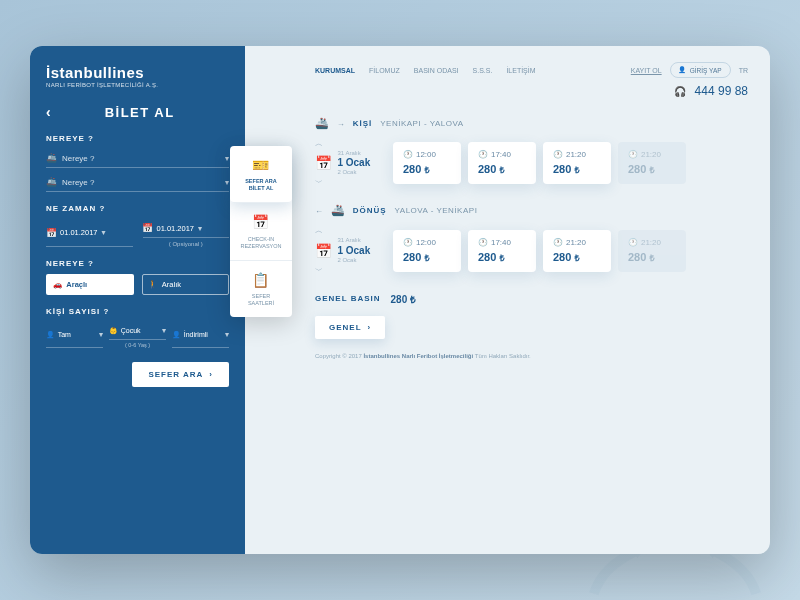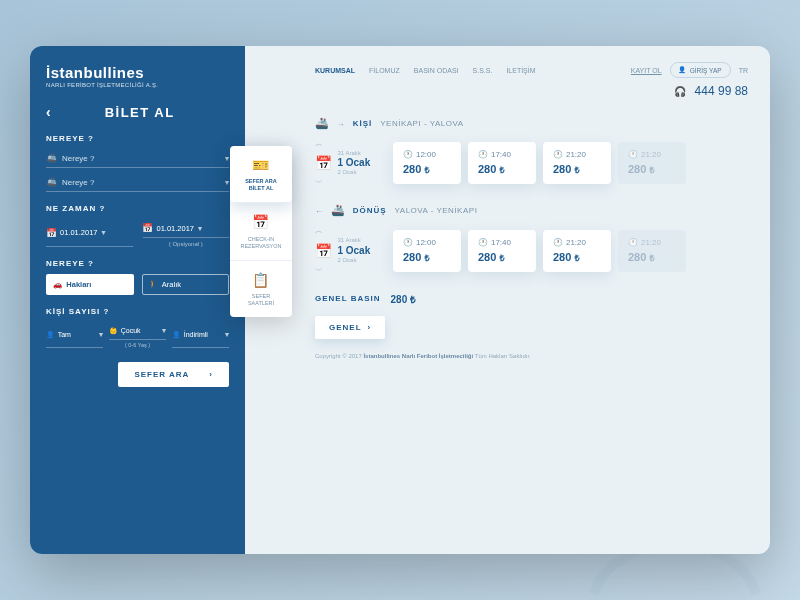--- a/index.html
+++ b/index.html
@@ -21,21 +21,21 @@
 .section { margin-bottom: 12px; }
 .date-row { display: flex; gap: 10px; }
 .date-field { flex: 1; display: flex; align-items: center; gap: 4px; border-bottom: 1px solid rgba(255,255,255,0.3); padding: 4px 0; font-size: 7.5px; }
 .opt-label { font-size: 6px; opacity: 0.6; text-align: center; margin-top: 3px; }
 .chip-row { display: flex; gap: 8px; }
 .chip { flex: 1; border: 1px solid rgba(255,255,255,0.6); padding: 5px 6px; border-radius: 2px; font-size: 7.5px; display: flex; align-items: center; gap: 4px; cursor: pointer; }
 .chip.active { background: #fff; color: #1e5a8e; font-weight: bold; }
 .person-row { display: flex; gap: 6px; }
 .person-field { flex: 1; display: flex; align-items: center; gap: 3px; border-bottom: 1px solid rgba(255,255,255,0.3); padding: 4px 0; font-size: 7px; position: relative; }
 .person-sub { font-size: 5.5px; opacity: 0.6; text-align: center; margin-top: 2px; }
-.search-btn { background: #fff; color: #1e5a8e; font-size: 8px; font-weight: bold; letter-spacing: 1px; padding: 8px 16px; border: none; border-radius: 2px; margin-top: 14px; margin-left: auto; display: flex; align-items: center; gap: 20px; cursor: pointer; }
+.search-btn { background: #fff; color: #1e5a8e; font-size: 8px; font-weight: bold; letter-spacing: 1px; padding: 8px 16px; border: none; border-radius: 2px; margin-top: 14px; margin-left: auto; display: flex; align-items: center; gap: 6px; cursor: pointer; }
 .tab-rail { position: absolute; left: 200px; top: 100px; width: 62px; background: #fff; border-radius: 4px; box-shadow: 0 6px 24px rgba(0,0,0,0.18); z-index: 10; }
 .tab-item { padding: 10px 6px; text-align: center; font-size: 5.5px; color: #7a95aa; border-bottom: 1px solid #e8eef3; cursor: pointer; line-height: 1.3; }
 .tab-item:last-child { border-bottom: none; }
 .tab-item.active { color: #1e5a8e; font-weight: bold; box-shadow: 0 4px 16px rgba(30,90,142,0.2); position: relative; z-index: 2; border-radius: 4px; }
 .tab-icon { font-size: 14px; margin-bottom: 4px; display: block; }
 .main { flex: 1; padding: 16px 22px 8px 70px; position: relative; }
 .topnav { display: flex; align-items: center; gap: 14px; font-size: 7px; color: #7a95aa; margin-bottom: 6px; }
 .topnav .active { color: #1e5a8e; font-weight: bold; }
 .topnav-right { margin-left: auto; display: flex; gap: 8px; align-items: center; }
 .nav-link { cursor: pointer; }
@@ -119,21 +119,21 @@
           <div class="opt-label">( Opsiyonal )</div>
         </div>
       </div>
     </div>
 
     <div class="section">
       <div class="section-label">NEREYE ?</div>
       <div class="chip-row">
         <div class="chip active">
           <span>🚗</span>
-          <span>Hakları</span>
+          <span>Araçlı</span>
         </div>
         <div class="chip">
           <span>🚶</span>
           <span>Aralık</span>
         </div>
       </div>
     </div>
 
     <div class="section">
       <div class="section-label">KİŞİ SAYISI ?</div>

